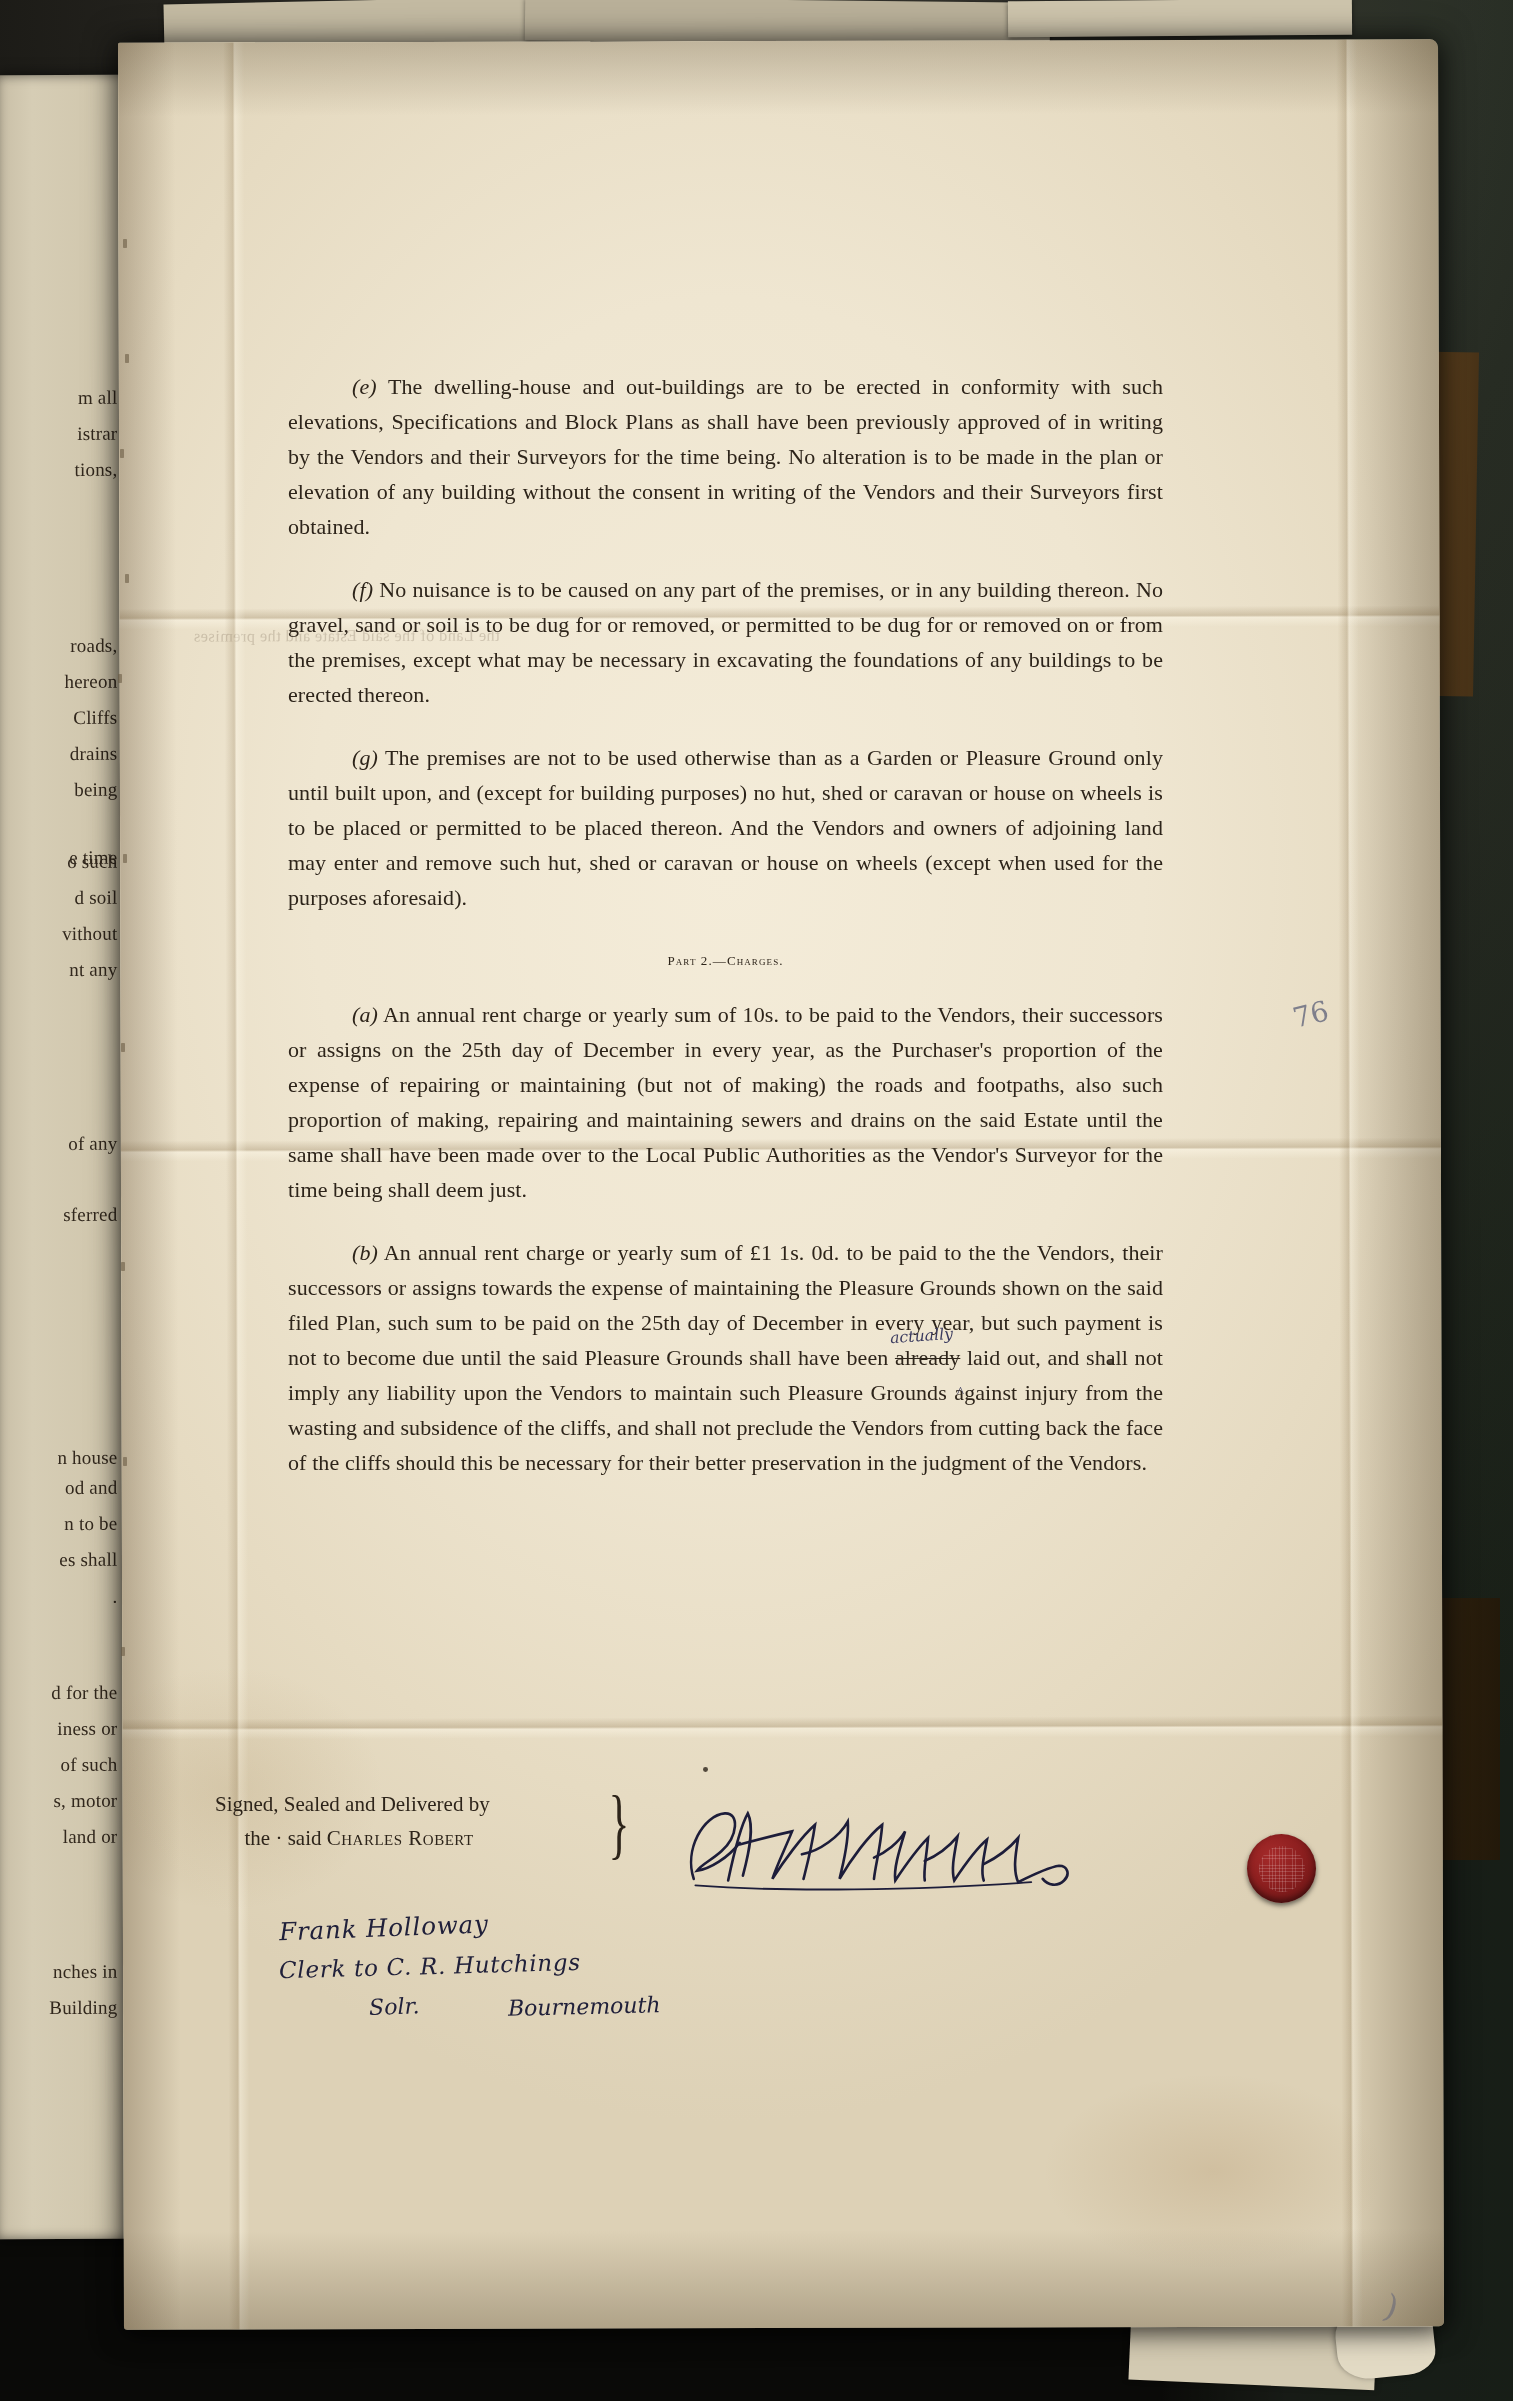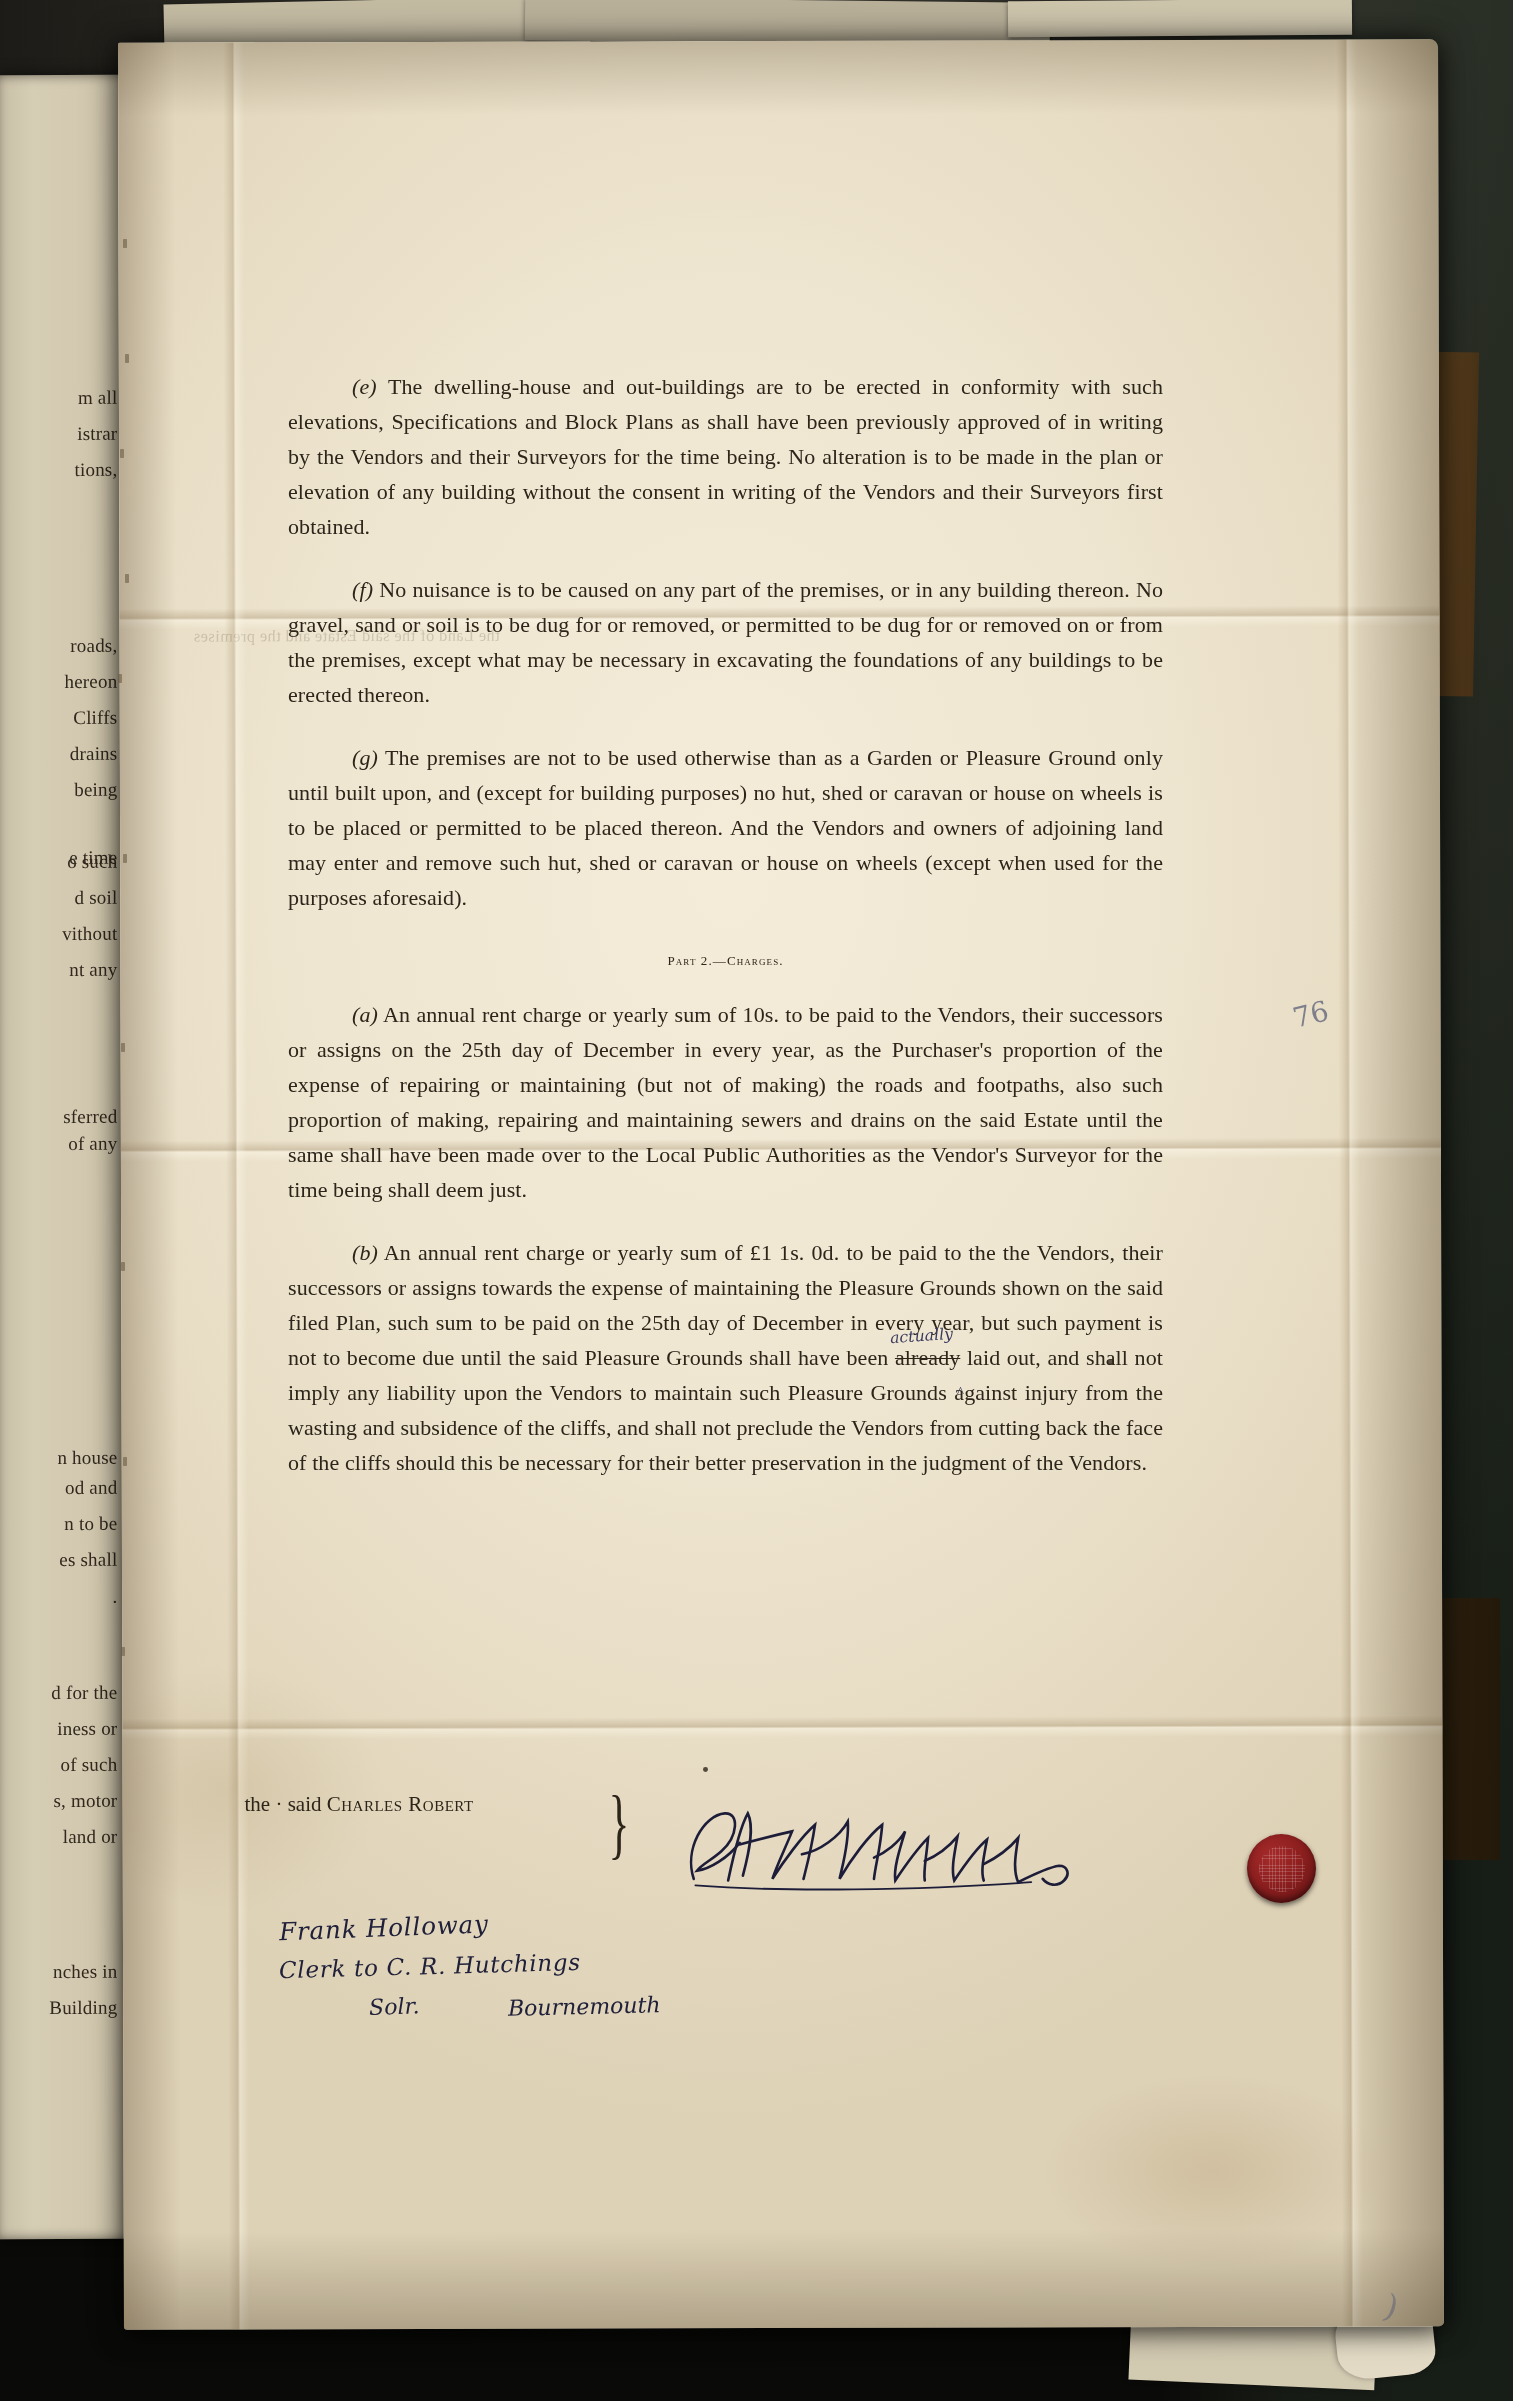--- a/index.html
+++ b/index.html
@@ -128,21 +128,21 @@
       <span class="lp" style="top:587px">hereon</span>
       <span class="lp" style="top:623px">Cliffs</span>
       <span class="lp" style="top:659px">drains</span>
       <span class="lp" style="top:695px">being</span>
       <span class="lp" style="top:763px">e time</span>
       <span class="lp" style="top:767px">o such</span>
       <span class="lp" style="top:803px">d soil</span>
       <span class="lp" style="top:839px">vithout</span>
       <span class="lp" style="top:875px">nt any</span>
       <span class="lp" style="top:1049px">of any</span>
-      <span class="lp" style="top:1022px">sferred</span>
+      <span class="lp" style="top:1120px">sferred</span>
       <span class="lp" style="top:1363px">n house</span>
       <span class="lp" style="top:1393px">od and</span>
       <span class="lp" style="top:1429px">n to be</span>
       <span class="lp" style="top:1465px">es shall</span>
       <span class="lp" style="top:1502px">.</span>
       <span class="lp" style="top:1598px">d for the</span>
       <span class="lp" style="top:1634px">iness or</span>
       <span class="lp" style="top:1670px">of such</span>
       <span class="lp" style="top:1706px">s, motor</span>
       <span class="lp" style="top:1742px">land or</span>
@@ -204,20 +204,21 @@
     <p class="para">
       <span class="ind"></span><span class="lbl">(b)</span>
       <span>An annual rent charge or yearly sum of £1 1s. 0d. to be paid to the the Vendors, their successors or assigns towards the expense of maintaining the Pleasure Grounds shown on the said filed Plan, such sum to be paid on the 25th day of December in every year, but such payment is not to become due until the said Pleasure Grounds shall have been </span><span class="insert"><span class="hand">actually</span><span class="strike">already</span><span class="caret"><i>^</i></span></span><span> laid out, and shall not imply any liability upon the Vendors to maintain such Pleasure Grounds against injury from the wasting and subsidence of the cliffs, and shall not preclude the Vendors from cutting back the face of the cliffs should this be necessary for their better preservation in the judgment of the Vendors.</span>
     </p>
   </div>
 
   <div class="pencil" style="left:1293px;top:998px;font-size:28px;transform:rotate(-14deg);opacity:.75;">76</div>
 
   <div class="sigblock">
     <div class="sigtext">
+      <span class="ln">Signed, Sealed and Delivered by</span>
       <span class="ln i1"><span>the · said </span><span class="sc">Charles Robert</span></span>
     </div>
     <div class="brace">}</div>
   </div>
 
   <div class="signature">
     <svg width="426" height="107" viewBox="0 0 520 130">
       <g fill="none" stroke="#1d1d3a" stroke-width="3.2" stroke-linecap="round">
         <path d="M18,96 C6,60 30,18 56,16 C74,15 72,44 52,62 C40,73 28,78 22,86 C38,84 60,70 74,52"></path>
         <path d="M60,98 C68,60 76,30 84,16 C92,32 86,62 78,92"></path>

